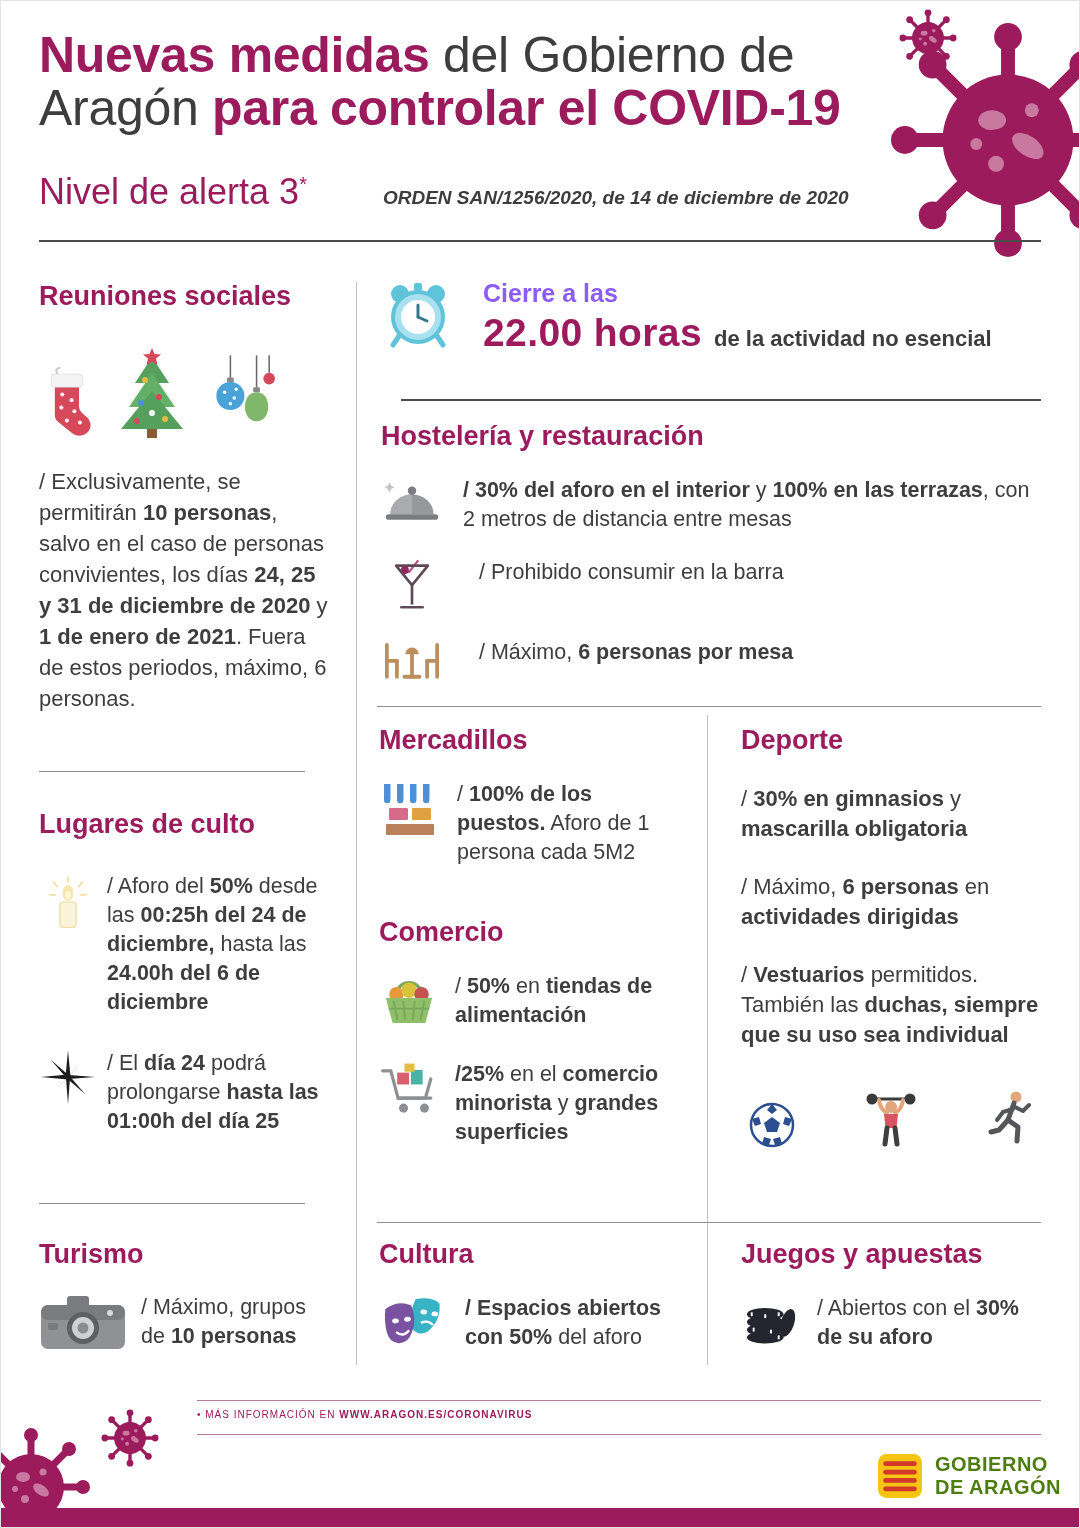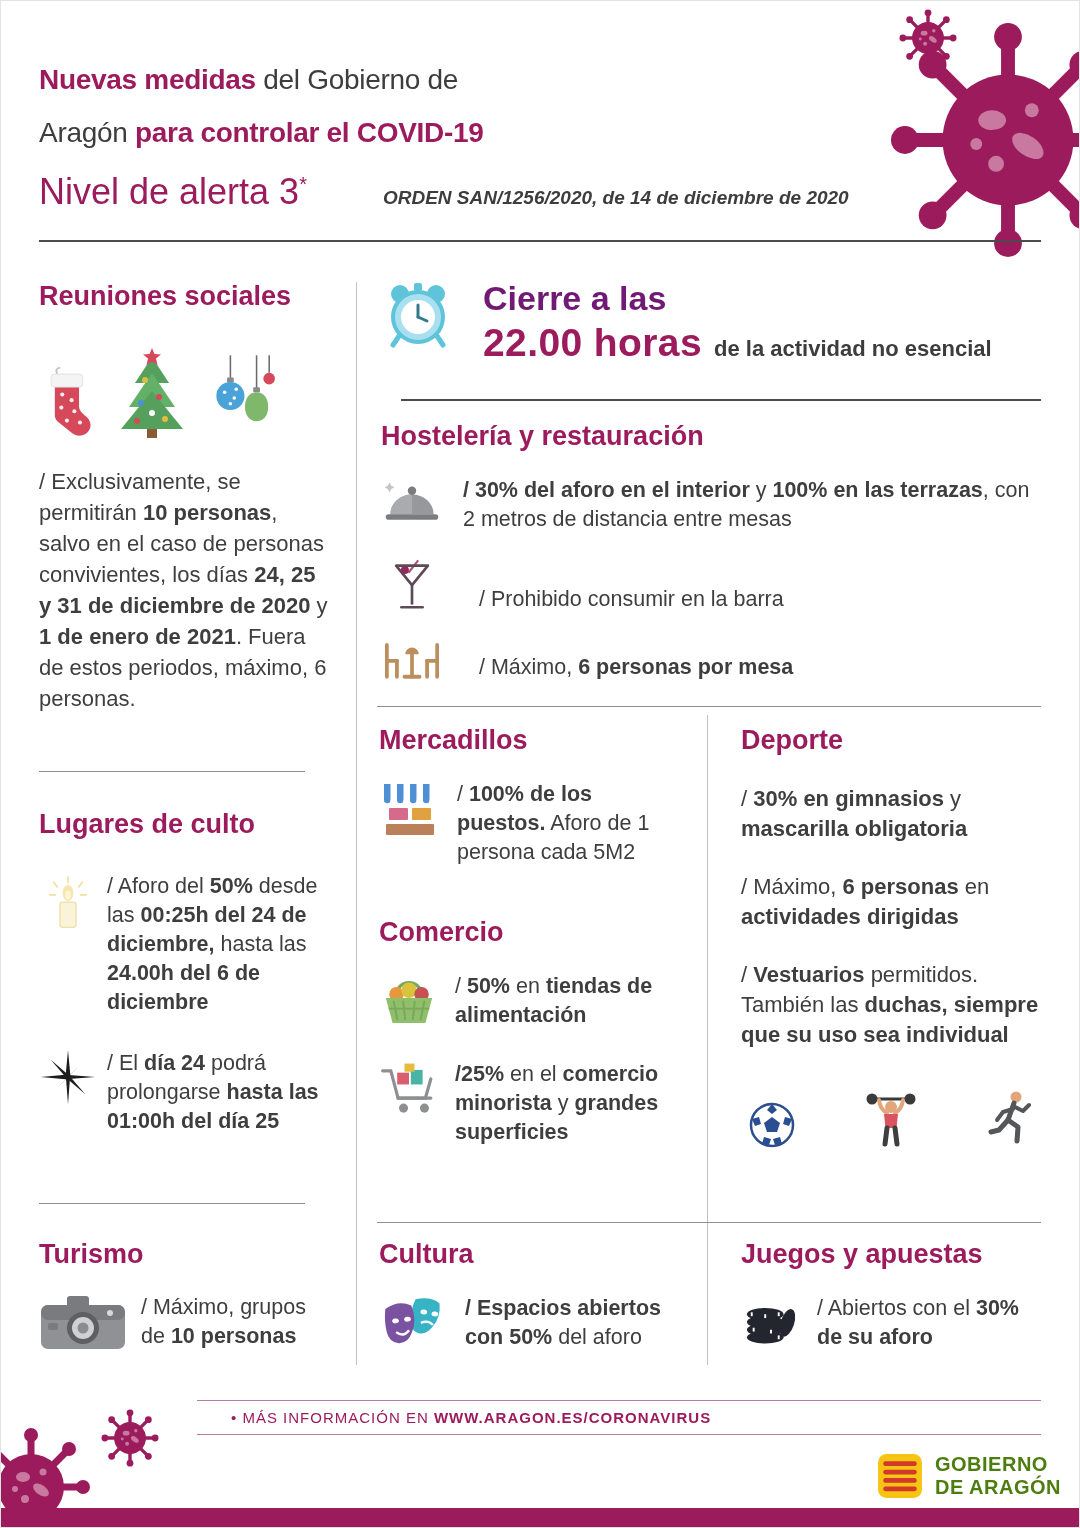--- a/index.html
+++ b/index.html
@@ -5,21 +5,21 @@
   * { margin:0; padding:0; box-sizing:border-box; }
   :root { --accent:#9c1b5c; --text:#3e3e3e; }
   body { background:#ffffff; font-family:"Liberation Sans", sans-serif; }
   .page { position:relative; width:1080px; height:1528px; background:#fff; overflow:hidden;
           color:var(--text); border:1px solid #e3e3e3; }
 
   .seg-b { font-weight:700; }
   .seg-c { color:var(--accent); }
 
   
-  .header-title { position:absolute; left:38px; top:52px; font-size:28px; line-height:53px; letter-spacing:-0.3px; color:#3d3d3d; }
+  .header-title { position:absolute; left:38px; top:28px; font-size:50px; line-height:53px; letter-spacing:-0.3px; color:#3d3d3d; }
   .alert-row { position:absolute; left:38px; top:170px; display:flex; align-items:baseline; gap:32px; }
   .alert-level { font-size:36px; color:var(--accent); }
   .alert-level sup { font-size:20px; }
   .order-ref { font-size:19px; font-style:italic; font-weight:700; color:#3d3d3d;margin-left:44px; }
   .header-rule { position:absolute; left:38px; top:239px; width:1002px; height:2px; background:#4b4b4b; }
 
   .virus-small-top { position:absolute; right:122px; top:8px; width:58px; height:58px; }
   .virus-big-top   { position:absolute; right:-48px; top:20px; width:238px; height:238px; }
   .virus-big-bottom{ position:absolute; left:-30px; top:1426px; width:120px; height:120px; }
   .virus-small-bottom{ position:absolute; left:100px; top:1408px; width:58px; height:58px; }
@@ -48,50 +48,50 @@
   .rule-left-2 { left:38px; top:1202px; width:266px; }
   .sec-turismo { left:38px; top:1238px; width:312px; }
   .turismo-row { display:flex; gap:14px; margin-top:22px; align-items:center; }
 
   .vrule-main { left:355px; top:281px; height:1083px; }
   .vrule-mid  { left:706px; top:714px; height:650px; }
 
   
   .sec-closure { left:382px; top:278px; width:658px; display:flex; gap:30px; }
   .closure-text {}
-  .closure-intro { font-size:34px; font-weight:700; color:#701a75; }
+  .closure-intro { font-size:25px; font-weight:700; color:#8b5cf6; }
   .closure-line2 { display:flex; align-items:baseline; gap:12px; margin-top:3px; }
   .closure-time { font-size:39px; font-weight:700; color:var(--accent); letter-spacing:0.4px; }
   .closure-suffix { font-size:22px; font-weight:700; color:#3d3d3d; }
   .rule-closure { position:absolute; left:400px; top:398px; width:640px; height:2px; background:#4b4b4b; }
 
   
   .sec-hosteleria { left:380px; top:420px; width:660px; }
   .host-item { display:flex; gap:20px; margin-top:24px; }
   .host-item .icon-box { width:62px; flex:0 0 62px; }
-  .host-item.center { align-items:flex-end;gap:36px; }
+  .host-item.center { align-items:flex-start;gap:36px; }
   .rule-host { left:376px; top:705px; width:664px; }
 
   
   .sec-mercadillos { left:378px; top:724px; width:300px; }
   .flex-row { display:flex; gap:16px; margin-top:24px; }
   .sec-comercio { left:378px; top:916px; width:318px; }
   .sec-cultura { left:378px; top:1238px; width:314px; }
   .rule-bottom-span { left:376px; top:1221px; width:664px; }
 
   
   .sec-deporte { left:740px; top:724px; width:302px; }
   .dep-item { margin-top:28px; font-size:22px; line-height:30px; }
   .dep-icons { display:flex; justify-content:space-between; align-items:flex-end; margin-top:40px; padding:0 8px; }
   .sec-juegos { left:740px; top:1238px; width:302px; }
 
   
   .footer-rule-a { position:absolute; left:196px; top:1399px; width:844px; height:1px; background:#bb7ba0; }
   .footer-rule-b { position:absolute; left:196px; top:1433px; width:844px; height:1px; background:#bb7ba0; }
-  .footer-info { position:absolute; left:230px; top:1408px; font-size:15px; letter-spacing:1px; color:var(--accent); }
+  .footer-info { position:absolute; left:196px; top:1408px; font-size:10px; letter-spacing:1px; color:var(--accent); }
   .logo { position:absolute; left:876px; top:1452px; display:flex; gap:12px; align-items:center; }
   .logo-flag { width:46px; height:46px; }
   .logo-text { font-size:20px; font-weight:700; line-height:23px; color:#4d7c0f; letter-spacing:0.5px; }
   .bottom-bar { position:absolute; left:0; top:1507px; width:1080px; height:21px; background:var(--accent); }
 </style>
 </head>
 <body>
 
 <svg width="0" height="0" style="position:absolute">
   <defs>

